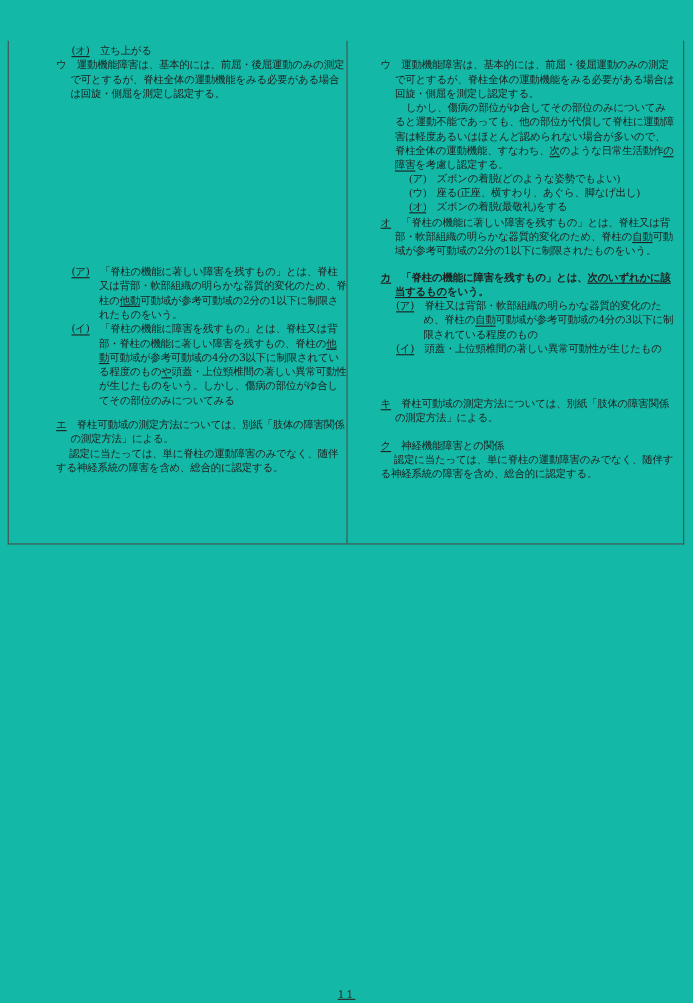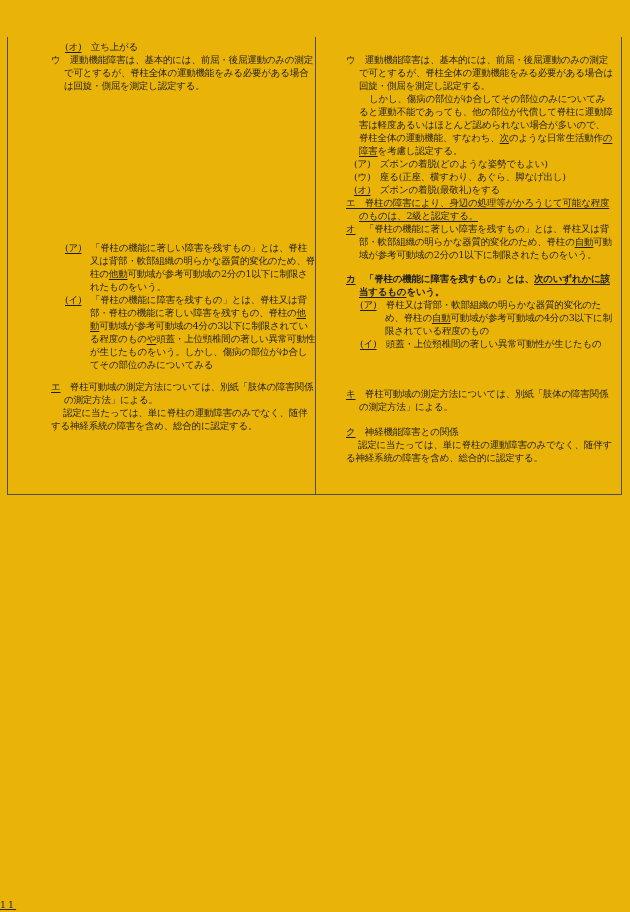--- a/index.html
+++ b/index.html
@@ -1,19 +1,19 @@
 <!DOCTYPE html>
 <html><head>
 <meta charset="utf-8">
 <style>
   html,body { margin:0; padding:0; background:#ffffff; }
   .page {
     position:relative;
     width:630px; height:912px;
-    background:#eab308;
+    background:#14b8a6;
     overflow:hidden;
     font-family:"DejaVu Serif","Liberation Serif",serif;
     color:#1f1f1f;
     -webkit-font-smoothing:antialiased;
   }
   .cmp-table {
     position:absolute;
     left:7px; top:37px;
     width:615px; height:458px;
     border-left:1px solid #4d4d4d;
@@ -30,30 +30,30 @@
     line-height:13px;
     letter-spacing:-0.2px;
   }
   .cell-left  { width:307px; padding:3px 0 0 43px; }
   .cell-right { flex:1;      padding:16px 8px 0 30px; }
   .p { margin:0; }
   .lv1   { padding-left:13px; text-indent:-13px; }
   .cont  { padding-left:13px; text-indent:10px; }
   .cont0 { text-indent:12px; }
   .lv2   { margin-left:14px; padding-left:25px; text-indent:-25px; }
-  .lv2li { margin-left:8px; padding-left:25px; text-indent:-25px; }
+  .lv2li { margin-left:26px; padding-left:25px; text-indent:-25px;font-family:Liberation Serif, serif; }
   .u {
     text-decoration-line:underline;
     text-decoration-thickness:0.9px;
     text-underline-offset:1.8px;
   }
   .pageno {
     position:absolute;
     top:899px; left:0; right:0;
-    text-align:left;
+    text-align:center;
     font-size:9.5px;
     letter-spacing:2px;
     color:#2a2a2a;
     text-decoration:underline;
   }
 </style>
 </head>
 <body>
 
 <div class="page">
@@ -66,21 +66,20 @@
         <p class="p lv1" style="margin-top: 9px;"><span class="u">エ</span><span>　脊柱可動域の測定方法については、別紙「肢体の障害関係の測定方法」による。</span></p>
         <p class="p cont0"><span>認定に当たっては、単に脊柱の運動障害のみでなく、随伴する神経系統の障害を含め、総合的に認定する。</span></p>
       </div>
     <div class="divider"></div>
     <div class="cell cell-right">
         <p class="p lv1"><span>ウ　運動機能障害は、基本的には、前屈・後屈運動のみの測定で可とするが、脊柱全体の運動機能をみる必要がある場合は回旋・側屈を測定し認定する。</span></p>
         <p class="p cont"><span>しかし、傷病の部位がゆ合してその部位のみについてみると運動不能であっても、他の部位が代償して脊柱に運動障害は軽度あるいはほとんど認められない場合が多いので、脊柱全体の運動機能、すなわち、</span><span class="u">次</span><span>のような日常生活動作</span><span class="u">の障害</span><span>を考慮し認定する。</span></p>
         <p class="p lv2li"><span>(ア)　ズボンの着脱(どのような姿勢でもよい)</span></p>
         <p class="p lv2li"><span>(ウ)　座る(正座、横すわり、あぐら、脚なげ出し)</span></p>
         <p class="p lv2li"><span class="u">(オ)</span><span>　ズボンの着脱(最敬礼)をする</span></p>
-        <p class="p lv1"><span class="u">エ　脊柱の障害により、身辺の処理等がかろうじて可能な程度のものは、2級と認定する。</span></p>
         <p class="p lv1"><span class="u">オ</span><span>　「脊柱の機能に著しい障害を残すもの」とは、脊柱又は背部・軟部組織の明らかな器質的変化のため、脊柱の</span><span class="u">自動</span><span>可動域が参考可動域の2分の1以下に制限されたものをいう。</span></p>
         <p class="p lv1" style="margin-top: 11px; font-weight: bold;"><span class="u">カ</span><span>　「脊柱の機能に障害を残すもの」とは、</span><span class="u">次のいずれかに該当するもの</span><span>をいう。</span></p>
         <p class="p lv2"><span class="u">(ア)</span><span>　脊柱又は背部・軟部組織の明らかな器質的変化のため、脊柱の</span><span class="u">自動</span><span>可動域が参考可動域の4分の3以下に制限されている程度のもの</span></p>
         <p class="p lv2"><span class="u">(イ)</span><span>　頭蓋・上位頸椎間の著しい異常可動性が生じたもの</span></p>
         <p class="p lv1" style="margin-top: 37px;"><span class="u">キ</span><span>　脊柱可動域の測定方法については、別紙「肢体の障害関係の測定方法」による。</span></p>
         <p class="p lv1" style="margin-top: 12px;"><span class="u">ク</span><span>　神経機能障害との関係</span></p>
         <p class="p cont0"><span>認定に当たっては、単に脊柱の運動障害のみでなく、随伴する神経系統の障害を含め、総合的に認定する。</span></p>
       </div>
   </div>
   <div class="pageno">11</div>

